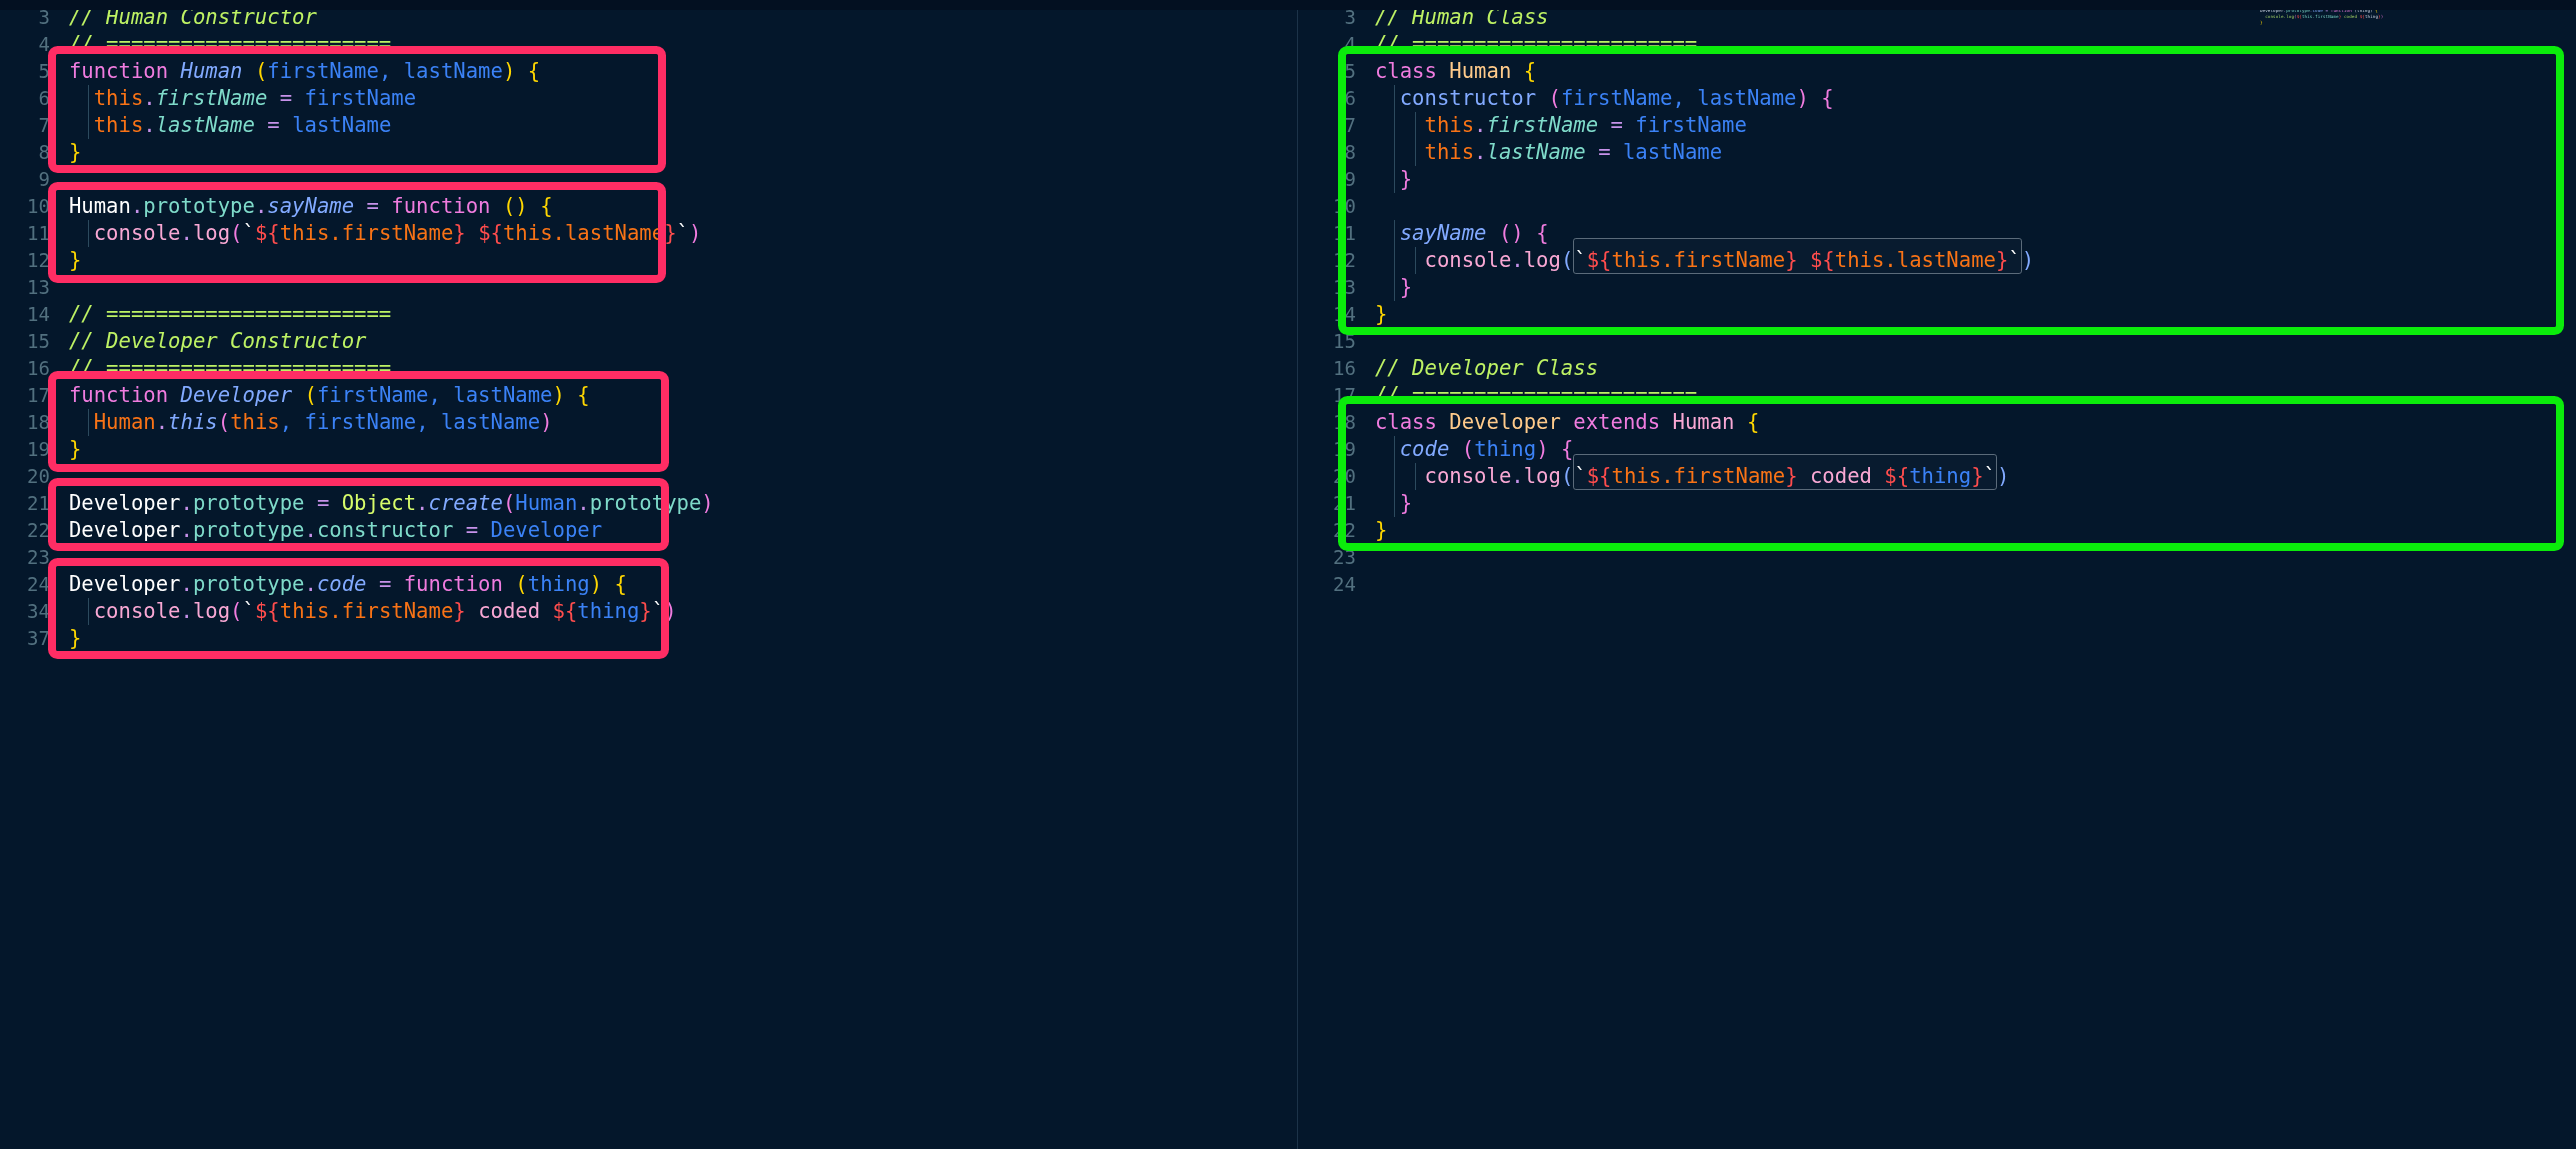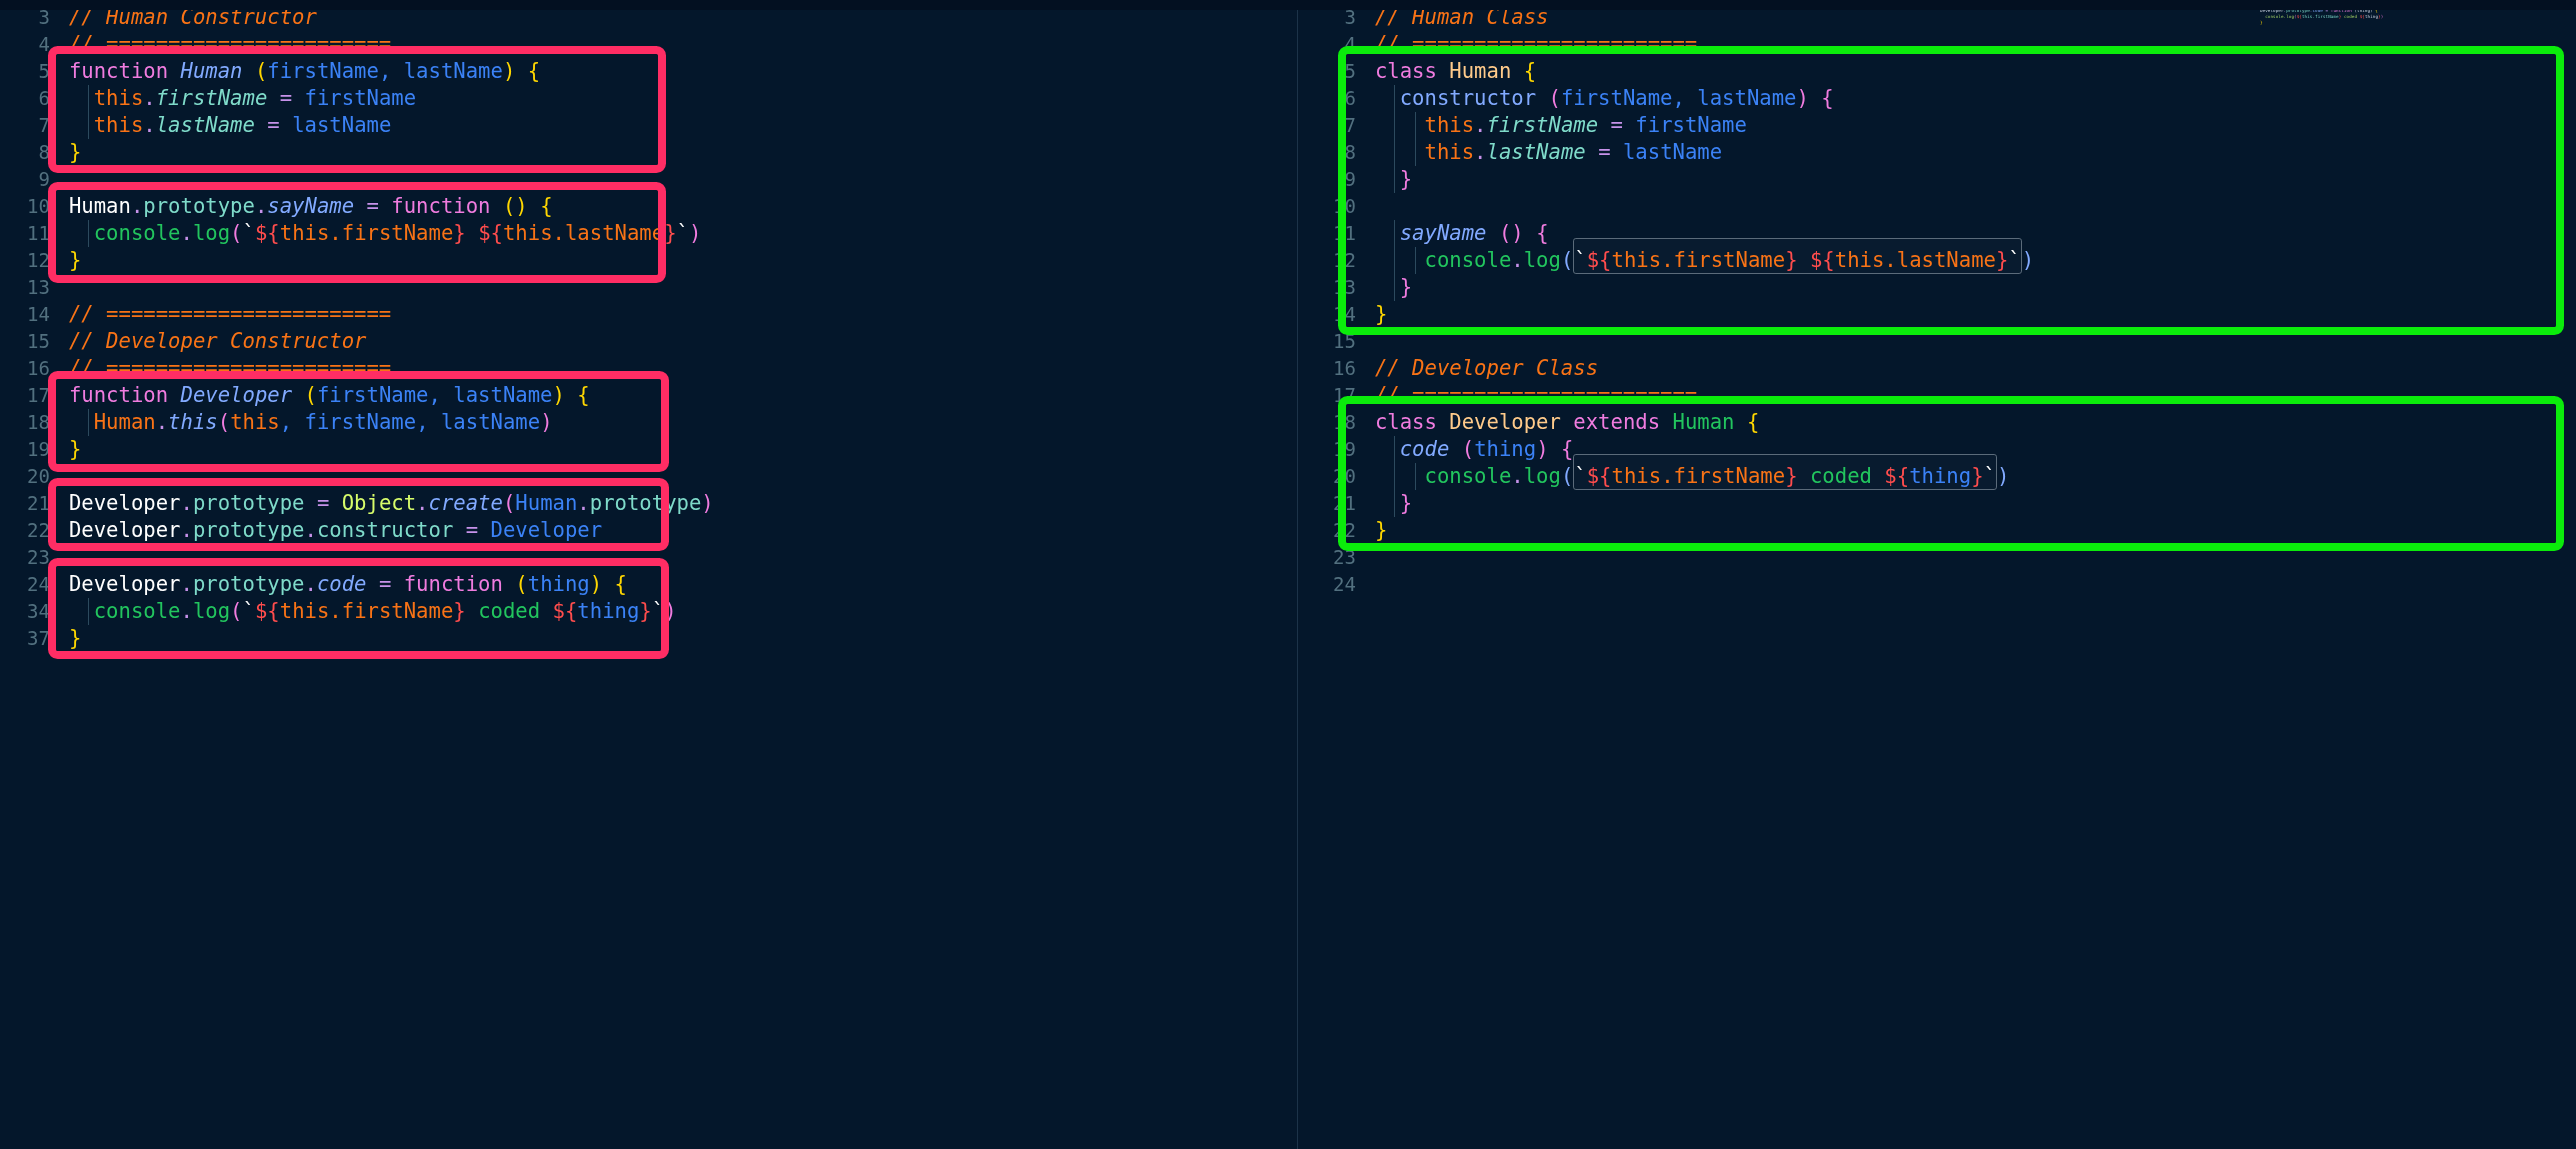--- a/index.html
+++ b/index.html
@@ -96,28 +96,28 @@
     width: 1px;
     background: #2c4a5e;
   }
   .ig1 { left: 21px; }
   .ig2 { left: 42px; }
 
   
   .t-kw       { color: #f07cdf; }          
   .t-fn       { color: #82aaff; font-style: italic; }  
   .t-cls      { color: #ffcb8b; }          
-  .t-green    { color: #22c55e; }          
+  .t-green    { color: #f9a8d4; }          
   .t-param    { color: #3b82f6; }
   .t-this     { color: #f97316; }
   .t-prop     { color: #7fdbca; font-style: italic; }
   .t-propn    { color: #7fdbca; }
   .t-eq       { color: #c792ea; }
   .t-dot      { color: #c792ea; }
-  .t-comment  { color: #f97316; font-style: italic; }
+  .t-comment  { color: #bef264; font-style: italic; }
   .t-yellow   { color: #ffd700; }
   .t-pink     { color: #f07cdf; }
   .t-red      { color: #ff4d4d; }
   .t-tick     { color: #ffffff; }
   .t-obj      { color: #d7fc6b; }
   .t-white    { color: #ffffff; }
   .t-blue     { color: #82aaff; }
   .t-lparen-y { color: #ffd700; }
   .t-lparen-m { color: #f07cdf; }
 

